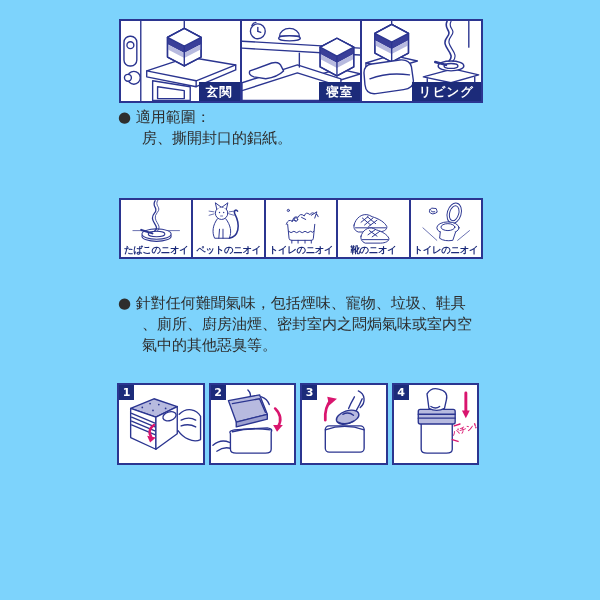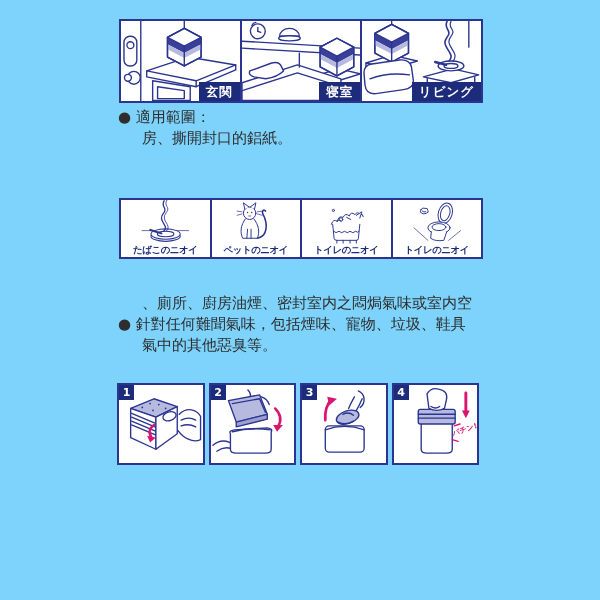--- a/index.html
+++ b/index.html
@@ -188,42 +188,61 @@
           <path d="M17,45 q4,4 8,0 q4,4 8,0 q4,4 8,0 q4,4 8,0 q3,3 5,0"></path>
           <line x1="22" y1="58" x2="22" y2="62"></line>
           <line x1="31" y1="58" x2="31" y2="62"></line>
           <line x1="41" y1="58" x2="41" y2="62"></line>
           <line x1="50" y1="58" x2="50" y2="62"></line>
         </g>
       </svg>
       <div class="odor-label">トイレのニオイ</div>
     </div>
 
+    <div class="odor-panel">
+      <svg class="odor-art" viewBox="0 0 71 64" width="100%" height="100%" preserveAspectRatio="xMidYMax meet">
+        <g stroke="#2b3590" stroke-width="1.4" fill="none" stroke-linecap="round" stroke-linejoin="round">
+          <path d="M8,36 C10,26 20,18 30,22 L34,24 C44,27 52,32 55,38 C56,43 50,46 42,46 L14,46 C9,44 7,41 8,36 Z" fill="#ffffff"></path>
+          <path d="M10,40 L54,40"></path>
+          <line x1="18" y1="32" x2="28" y2="24"></line>
+            <line x1="23" y1="36" x2="35" y2="26"></line>
+            <line x1="29" y1="38" x2="41" y2="29"></line>
+          <line x1="20" y1="26" x2="32" y2="36"></line>
+            <line x1="27" y1="24" x2="39" y2="34"></line>
+          <path d="M18,52 C20,44 28,38 36,41 L40,43 C48,45 56,50 58,55 C59,59 53,62 46,62 L24,62 C19,60 17,56 18,52 Z" fill="#ffffff"></path>
+          <path d="M20,57 L57,57"></path>
+          <line x1="28" y1="50" x2="38" y2="43"></line>
+            <line x1="34" y1="53" x2="45" y2="45"></line>
+          <line x1="30" y1="44" x2="41" y2="52"></line>
+        </g>
+      </svg>
+      <div class="odor-label">靴のニオイ</div>
+    </div>
 
     <div class="odor-panel">
       <svg class="odor-art" viewBox="0 0 71 64" width="100%" height="100%" preserveAspectRatio="xMidYMax meet">
         <g stroke="#2b3590" stroke-width="1.4" fill="none" stroke-linecap="round" stroke-linejoin="round">
           <line x1="2" y1="40" x2="22" y2="58" stroke-width="1"></line>
           <line x1="69" y1="44" x2="52" y2="58" stroke-width="1"></line>
           <ellipse cx="47" cy="19" rx="10" ry="15" transform="rotate(16 47 19)" fill="#ffffff"></ellipse>
           <ellipse cx="47" cy="19" rx="6.5" ry="11" transform="rotate(16 47 19)"></ellipse>
           <path d="M12,14 q2,-4 6,-2 q4,-1 4,3 q2,3 -2,4 q-4,2 -7,0 q-3,-1 -1,-5 Z" fill="#ffffff"></path>
           <path d="M14,16 q2,2 5,1"></path>
           <ellipse cx="38" cy="40" rx="16" ry="8.5" fill="#ffffff"></ellipse>
           <ellipse cx="38" cy="39" rx="10" ry="5"></ellipse>
           <path d="M27,46 L26,55 Q33,60 45,58 L49,46" fill="#ffffff"></path>
         </g>
       </svg>
       <div class="odor-label">トイレのニオイ</div>
     </div>
   </div>
 
   <div class="textblock target">
+    <div class="tline">● 針對任何難聞氣味，包括煙味、寵物、垃圾、鞋具</div>
     <div class="tline indent">、廁所、廚房油煙、密封室内之悶焗氣味或室内空</div>
-    <div class="tline">● 針對任何難聞氣味，包括煙味、寵物、垃圾、鞋具</div>
     <div class="tline indent">氣中的其他惡臭等。</div>
   </div>
 
   <div class="steps">
 
     <div class="step-panel">
       <div class="step-num">1</div>
       <svg viewBox="0 0 86 76" width="100%" height="100%">
         <g stroke="#2b3590" stroke-width="1.4" fill="none" stroke-linecap="round" stroke-linejoin="round">
           <polygon points="12,22 36,12 60,20 38,31" fill="#b7badf"></polygon>

